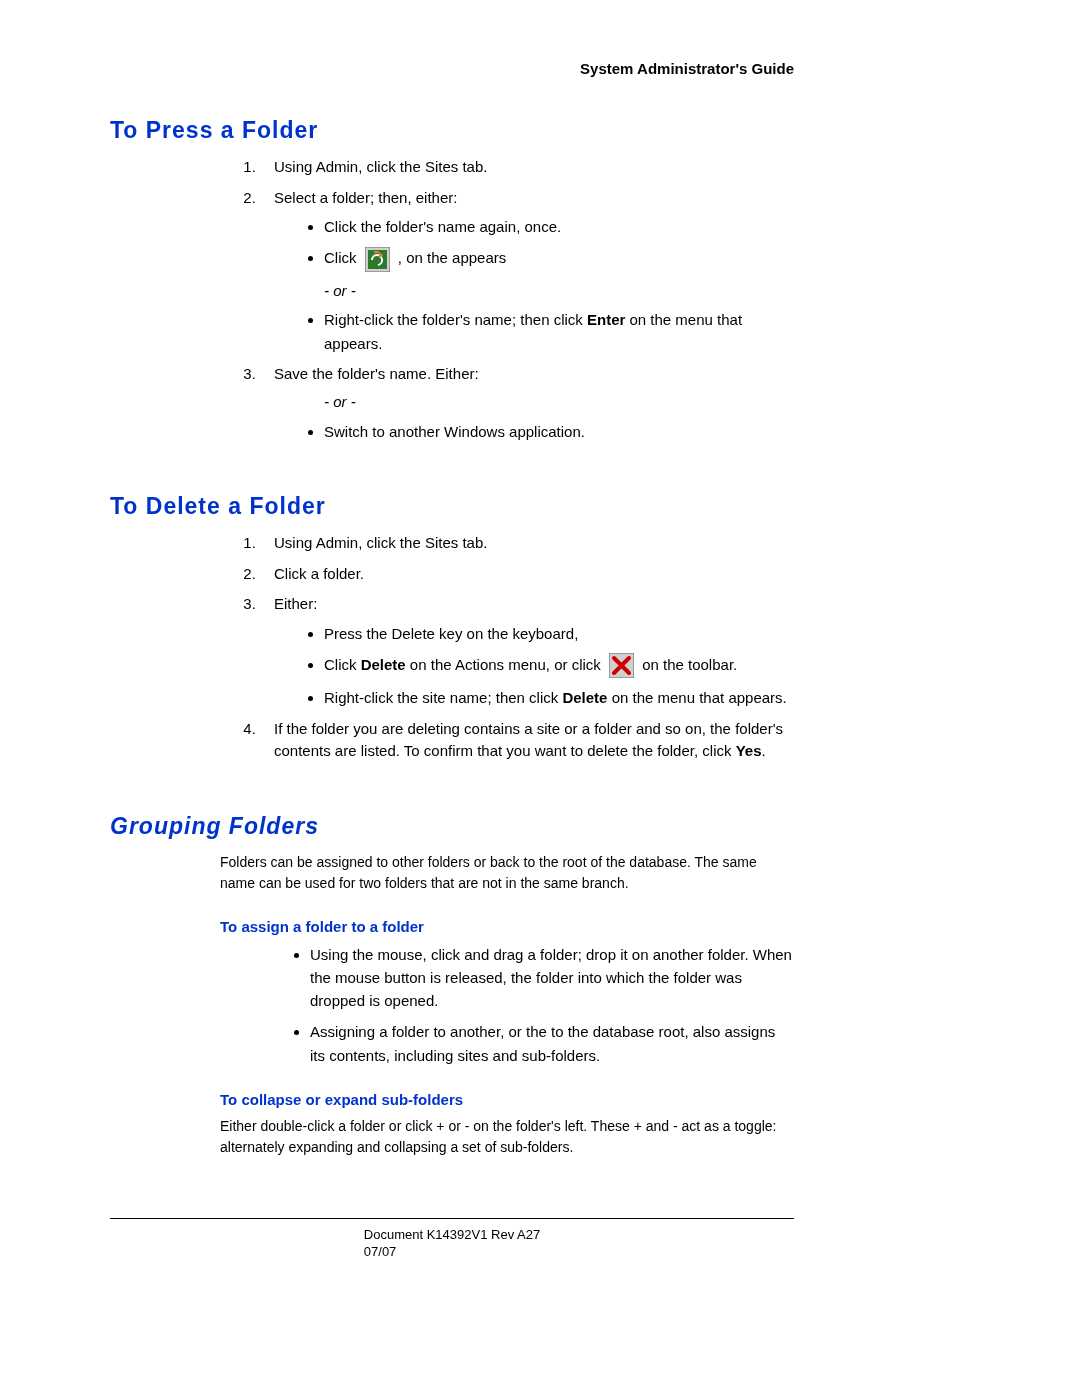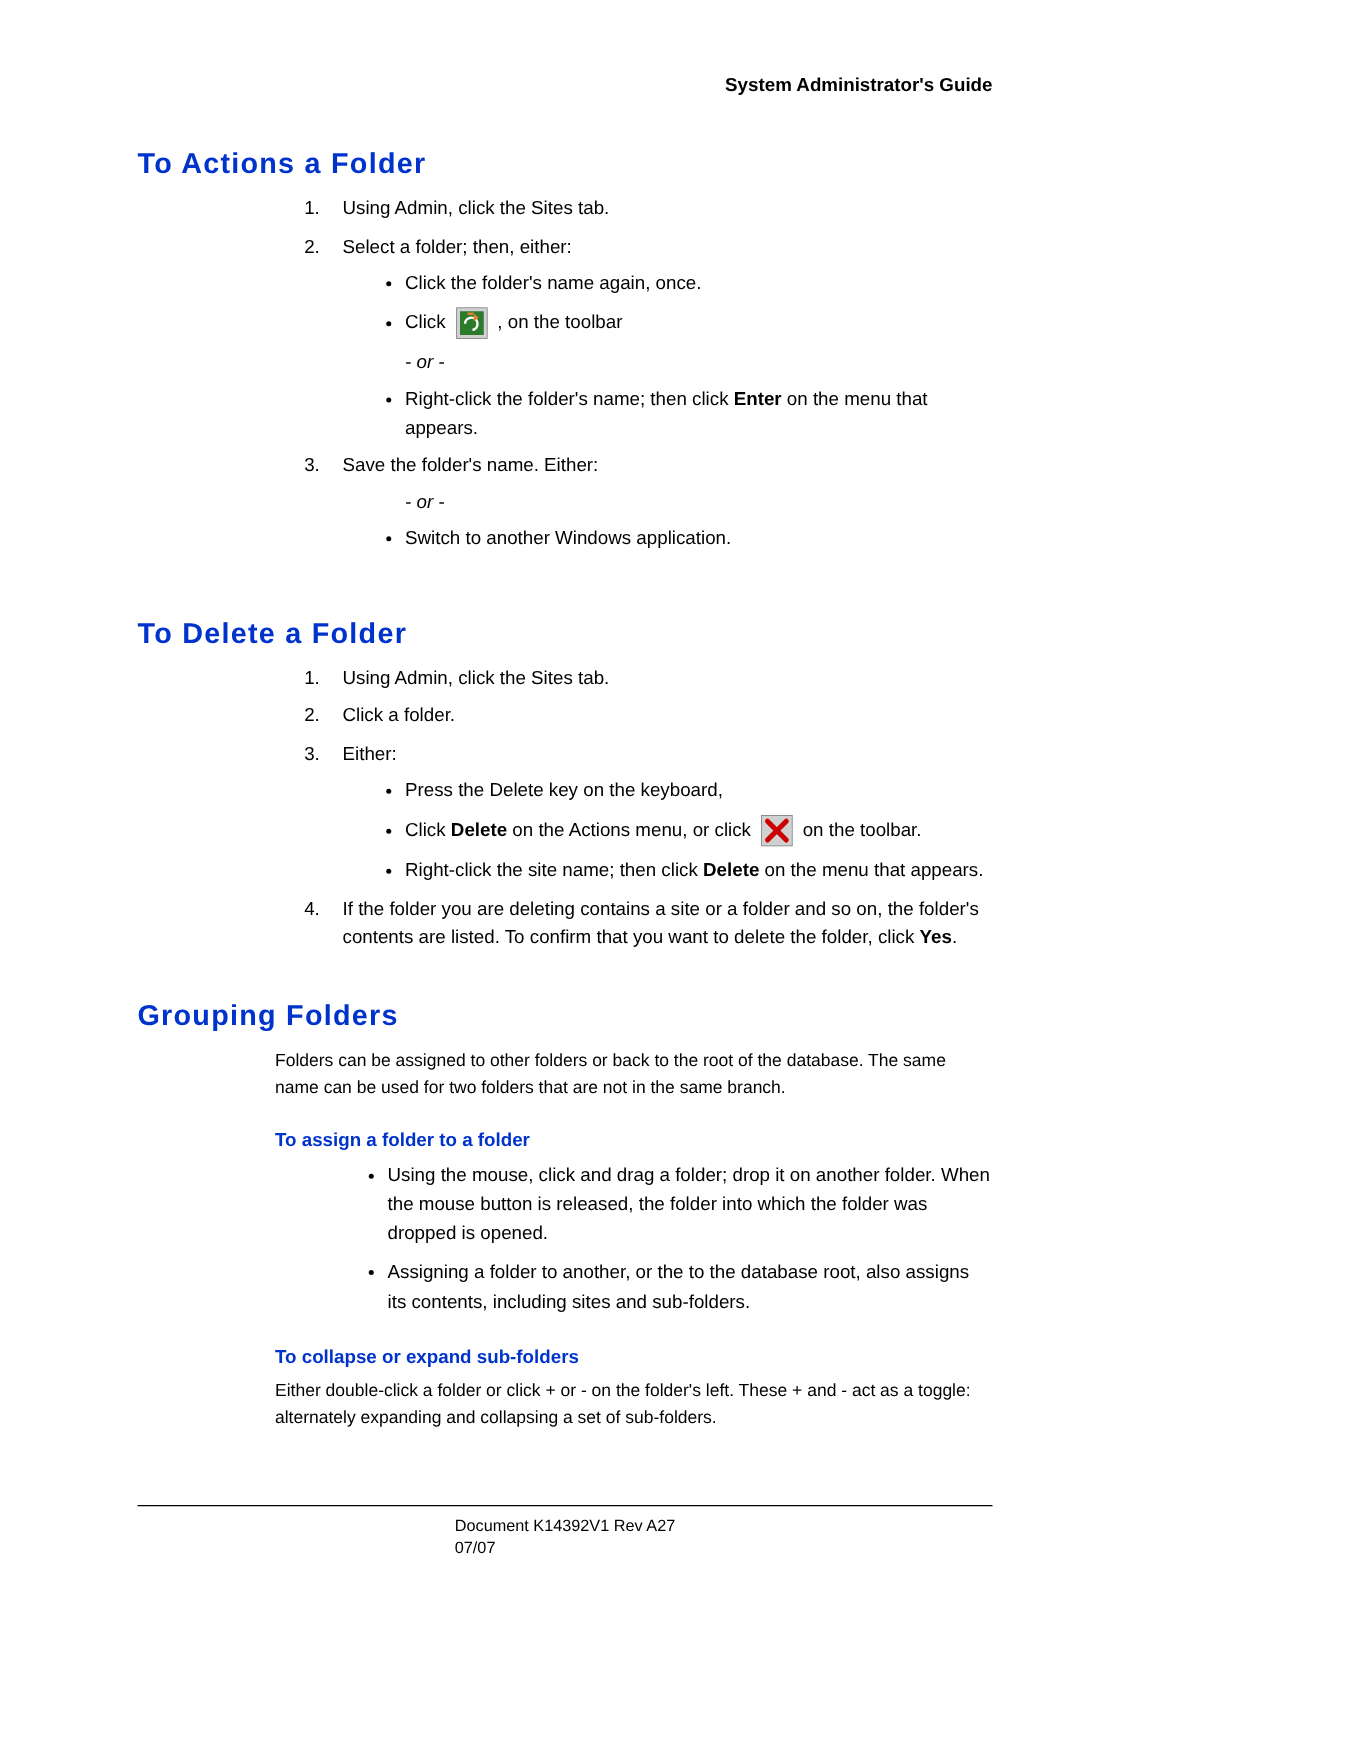--- a/index.html
+++ b/index.html
@@ -86,39 +86,39 @@
   }
   .footer-left { line-height: 1.3; }
 </style>
 </head>
 <body>
 
 <div class="page">
 
   <div class="header-right">System Administrator's Guide</div>
 
-  <h2 class="section-heading">To Actions a Folder</h2>
+  <h2 class="section-heading">To Press a Folder</h2>
   <ol class="numbered">
     <li><span>Using Admin, click the Sites tab.</span></li>
     <li>
       <span>Select a folder; then, either:</span>
       <ul class="bulleted">
         <li><span>Click the folder's name again, once.</span></li>
         <li>
           <span>Click </span>
           <span class="icon-box">
             <svg viewBox="0 0 25 25" width="25" height="25">
               <rect x="0" y="0" width="25" height="25" fill="#d0d0d0" stroke="#666" stroke-width="1"></rect>
               <rect x="3" y="3" width="19" height="19" fill="#2d7a2d"></rect>
               <path d="M 7 13 A 5 5 0 1 1 13 18" stroke="#fff" stroke-width="2" fill="none"></path>
               <path d="M 14 5 L 18 8 L 14 11 Z" fill="#e08030"></path>
               <path d="M 9 5 L 14 5" stroke="#e08030" stroke-width="2"></path>
             </svg>
           </span>
-          <span> , on the toolbar</span>
+          <span> , on the appears</span>
         </li>
       </ul>
       <div class="or-text">- or -</div>
       <ul class="bulleted">
         <li>
           <span>Right-click the folder's name; then click </span><span class="bold">Enter</span><span> on the menu that appears.</span>
         </li>
       </ul>
     </li>
     <li>
@@ -151,21 +151,21 @@
         <li>
           <span>Right-click the site name; then click </span><span class="bold">Delete</span><span> on the menu that appears.</span>
         </li>
       </ul>
     </li>
     <li>
       <span>If the folder you are deleting contains a site or a folder and so on, the folder's contents are listed. To confirm that you want to delete the folder, click </span><span class="bold">Yes</span><span>.</span>
     </li>
   </ol>
 
-  <h2 class="section-heading" style="margin-top:37px;">Grouping Folders</h2>
+  <h2 class="section-heading" style="margin-top:50px;font-style:italic;">Grouping Folders</h2>
   <p class="body-para">Folders can be assigned to other folders or back to the root of the database. The same name can be used for two folders that are not in the same branch.</p>
 
   <div class="sub-heading">To assign a folder to a folder</div>
   <ul class="bulleted" style="margin-left:170px;">
     <li><span>Using the mouse, click and drag a folder; drop it on another folder. When the mouse button is released, the folder into which the folder was dropped is opened.</span></li>
     <li><span>Assigning a folder to another, or the to the database root, also assigns its contents, including sites and sub-folders.</span></li>
   </ul>
 
   <div class="sub-heading">To collapse or expand sub-folders</div>
   <p class="body-para">Either double-click a folder or click + or - on the folder's left. These + and - act as a toggle: alternately expanding and collapsing a set of sub-folders.</p>

